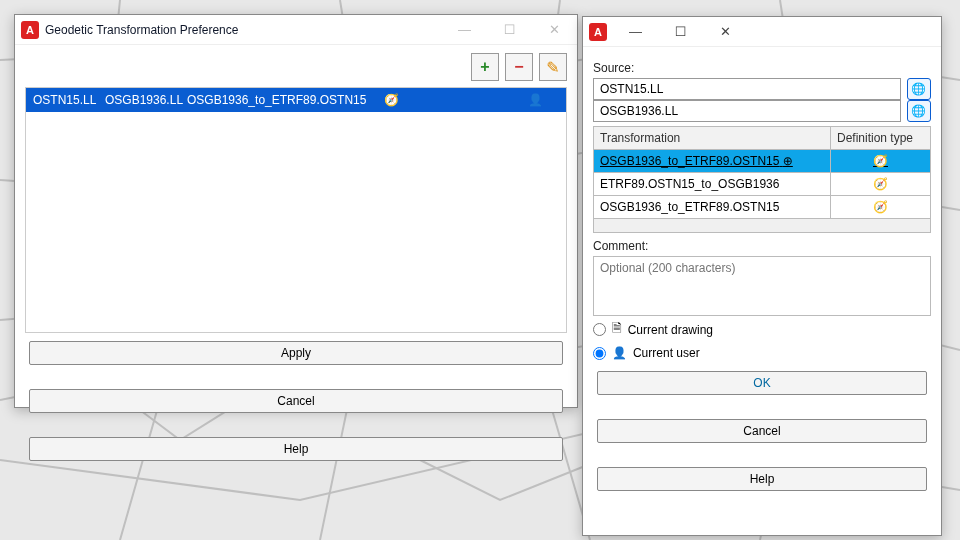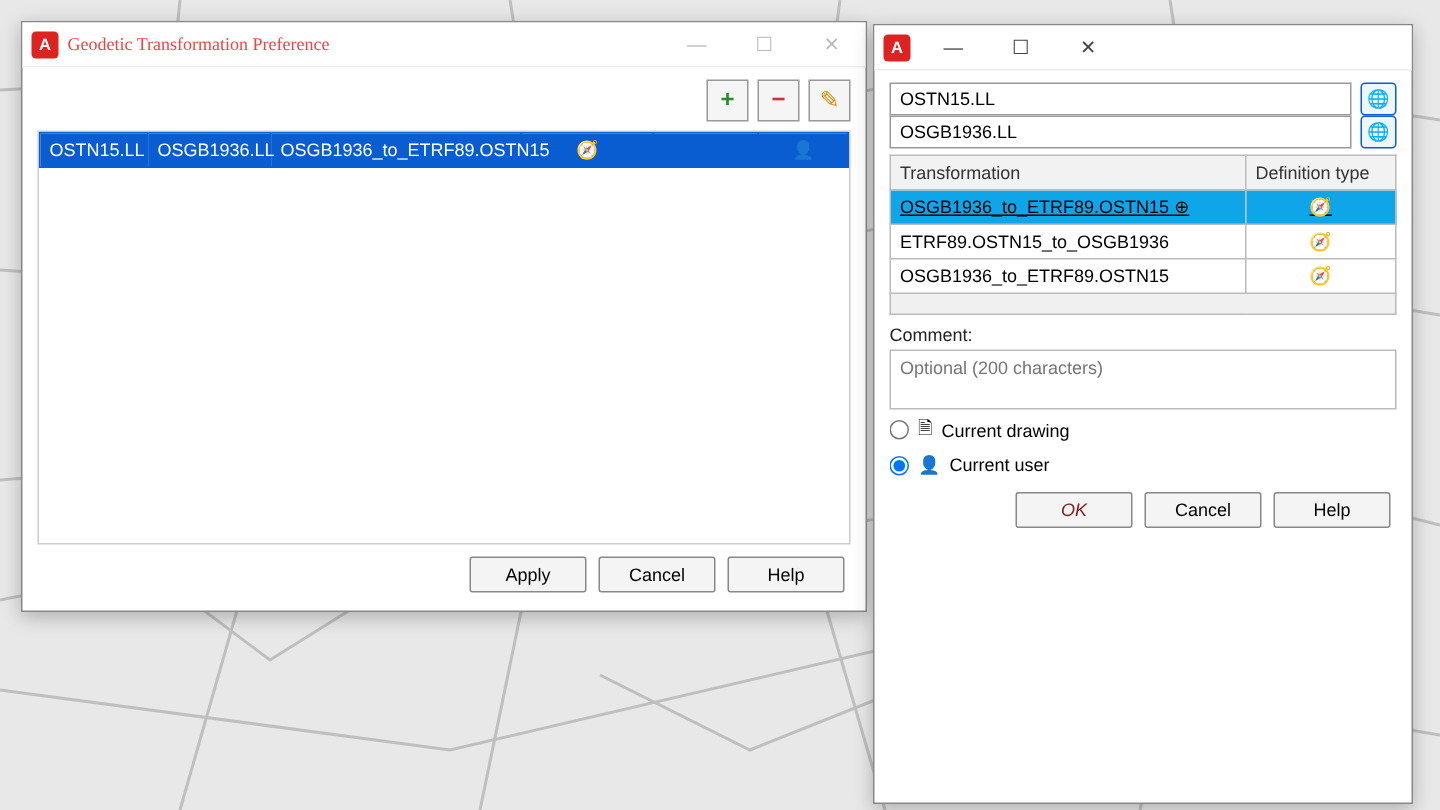--- a/index.html
+++ b/index.html
@@ -2,52 +2,52 @@
 <html><head>
 <meta charset="utf-8">
 <style>
   * { box-sizing: border-box; font-family: "Segoe UI", Arial, sans-serif; }
   body { margin:0; background:#ddd; width:960px; height:540px; overflow:hidden; position:relative; }
   .map-bg { position:absolute; inset:0; background:#e8e8e8; }
   .map-bg svg { width:100%; height:100%; }
   .window { position:absolute; background:#fff; border:1px solid #888; box-shadow:0 3px 12px rgba(0,0,0,0.25); display:flex; flex-direction:column; }
   .titlebar { height:30px; display:flex; align-items:center; padding-left:6px; background:#fff; border-bottom:1px solid #eee; }
   .titlebar .app-icon { width:18px; height:18px; background:#d22; border-radius:3px; display:flex; align-items:center; justify-content:center; color:#fff; font-size:11px; font-weight:bold; margin-right:6px; }
-  .titlebar .title { font-size:12px; color:#ef4444; flex:1;font-family:Liberation Serif, serif; }
+  .titlebar .title { font-size:12px; color:#0f172a; flex:1; }
   .winbtns { display:flex; }
   .winbtn { width:45px; height:30px; display:flex; align-items:center; justify-content:center; font-size:13px; color:#444; }
   .winbtn.dis { color:#bbb; }
   .body { padding:8px 10px; display:flex; flex-direction:column; }
 
   .toolbar { display:flex; justify-content:flex-end; gap:6px; margin-bottom:6px; }
   .tbtn { width:28px; height:28px; border:1px solid #999; background:#f5f5f5; display:flex; align-items:center; justify-content:center; font-size:16px; }
   .tbtn.add { color:#2a8a2a; font-weight:bold; }
   .tbtn.del { color:#c33; font-weight:bold; }
   .tbtn.edit { color:#d80; }
 
   table.grid { border-collapse:collapse; width:100%; font-size:12px; table-layout:fixed; }
   table.grid th { background:#f2f2f2; border:1px solid #bbb; padding:4px 6px; text-align:left; font-weight:normal; color:#333; }
   table.grid td { border:1px solid #bbb; padding:4px 6px; }
   tr.sel td { background:#0a5dd1; color:#fff; border-color:#0a5dd1; }
   tr.sel-light td { background:#0ea5e9;text-decoration:underline; }
   .iconcell { text-align:center; }
   .grid-wrap { border:1px solid #ccc; flex:1; overflow:hidden; }
   .grid-fill { background:#fff; height:220px; }
 
-  .btnrow { display:flex; justify-content:flex-end; gap:8px; padding:8px 4px 4px; }
+  .btnrow { display:flex; justify-content:flex-end; gap:24px; padding:8px 4px 4px;flex-direction:column; }
   .btn { min-width:78px; height:24px; font-size:12px; border:1px solid #888; background:#f4f4f4; border-radius:2px; }
-  .btn:disabled { color:#7f1d1d;font-style:italic; }
+  .btn:disabled { color:#0369a1; }
 
   .field-label { font-size:12px; color:#222; margin:6px 0 3px; }
   .field-row { display:flex; align-items:center; gap:6px; }
   .txt { flex:1; height:22px; border:1px solid #999; padding:2px 6px; font-size:12px; }
   .pickbtn { width:24px; height:22px; border:1px solid #0a5dd1; background:#eef6ff; border-radius:3px; display:flex; align-items:center; justify-content:center; font-size:12px; color:#0a5dd1; }
   .avail { border:1px solid #333; margin-top:4px; }
   .avail th, .avail td { border:1px solid #333; }
-  .commentbox { width:100%; height:40px; border:1px solid #bbb; font-size:12px; padding:4px 6px; resize:none; color:#888; }
+  .commentbox { width:100%; height:60px; border:1px solid #bbb; font-size:12px; padding:4px 6px; resize:none; color:#888; }
   .radio-row { display:flex; align-items:center; gap:6px; font-size:12px; margin:3px 0; }
   .radio-row input { margin:0; }
 </style>
 </head>
 <body>
 
 <div class="map-bg">
 <svg viewBox="0 0 960 540">
       <g stroke="#bfbfbf" stroke-width="2" fill="none">
 <path d="M0 60 L200 50 L400 90 L700 40 L960 80"></path>
@@ -122,20 +122,21 @@
 <div class="window" style="left:582px; top:16px; width:360px; height:520px;">
   <div class="titlebar">
     <div class="app-icon">A</div>
     <div class="winbtns">
       <div class="winbtn">—</div>
       <div class="winbtn">☐</div>
       <div class="winbtn">✕</div>
     </div>
   </div>
   <div class="body" style="flex:1;">
+    <div class="field-label">Source:</div>
     <div class="field-row">
       <input class="txt" value="OSTN15.LL" style="">
       <div class="pickbtn">
           <span>🌐</span>
         </div>
     </div>
     <div class="field-row">
       <input class="txt" value="OSGB1936.LL" style="">
       <div class="pickbtn">
           <span>🌐</span>

